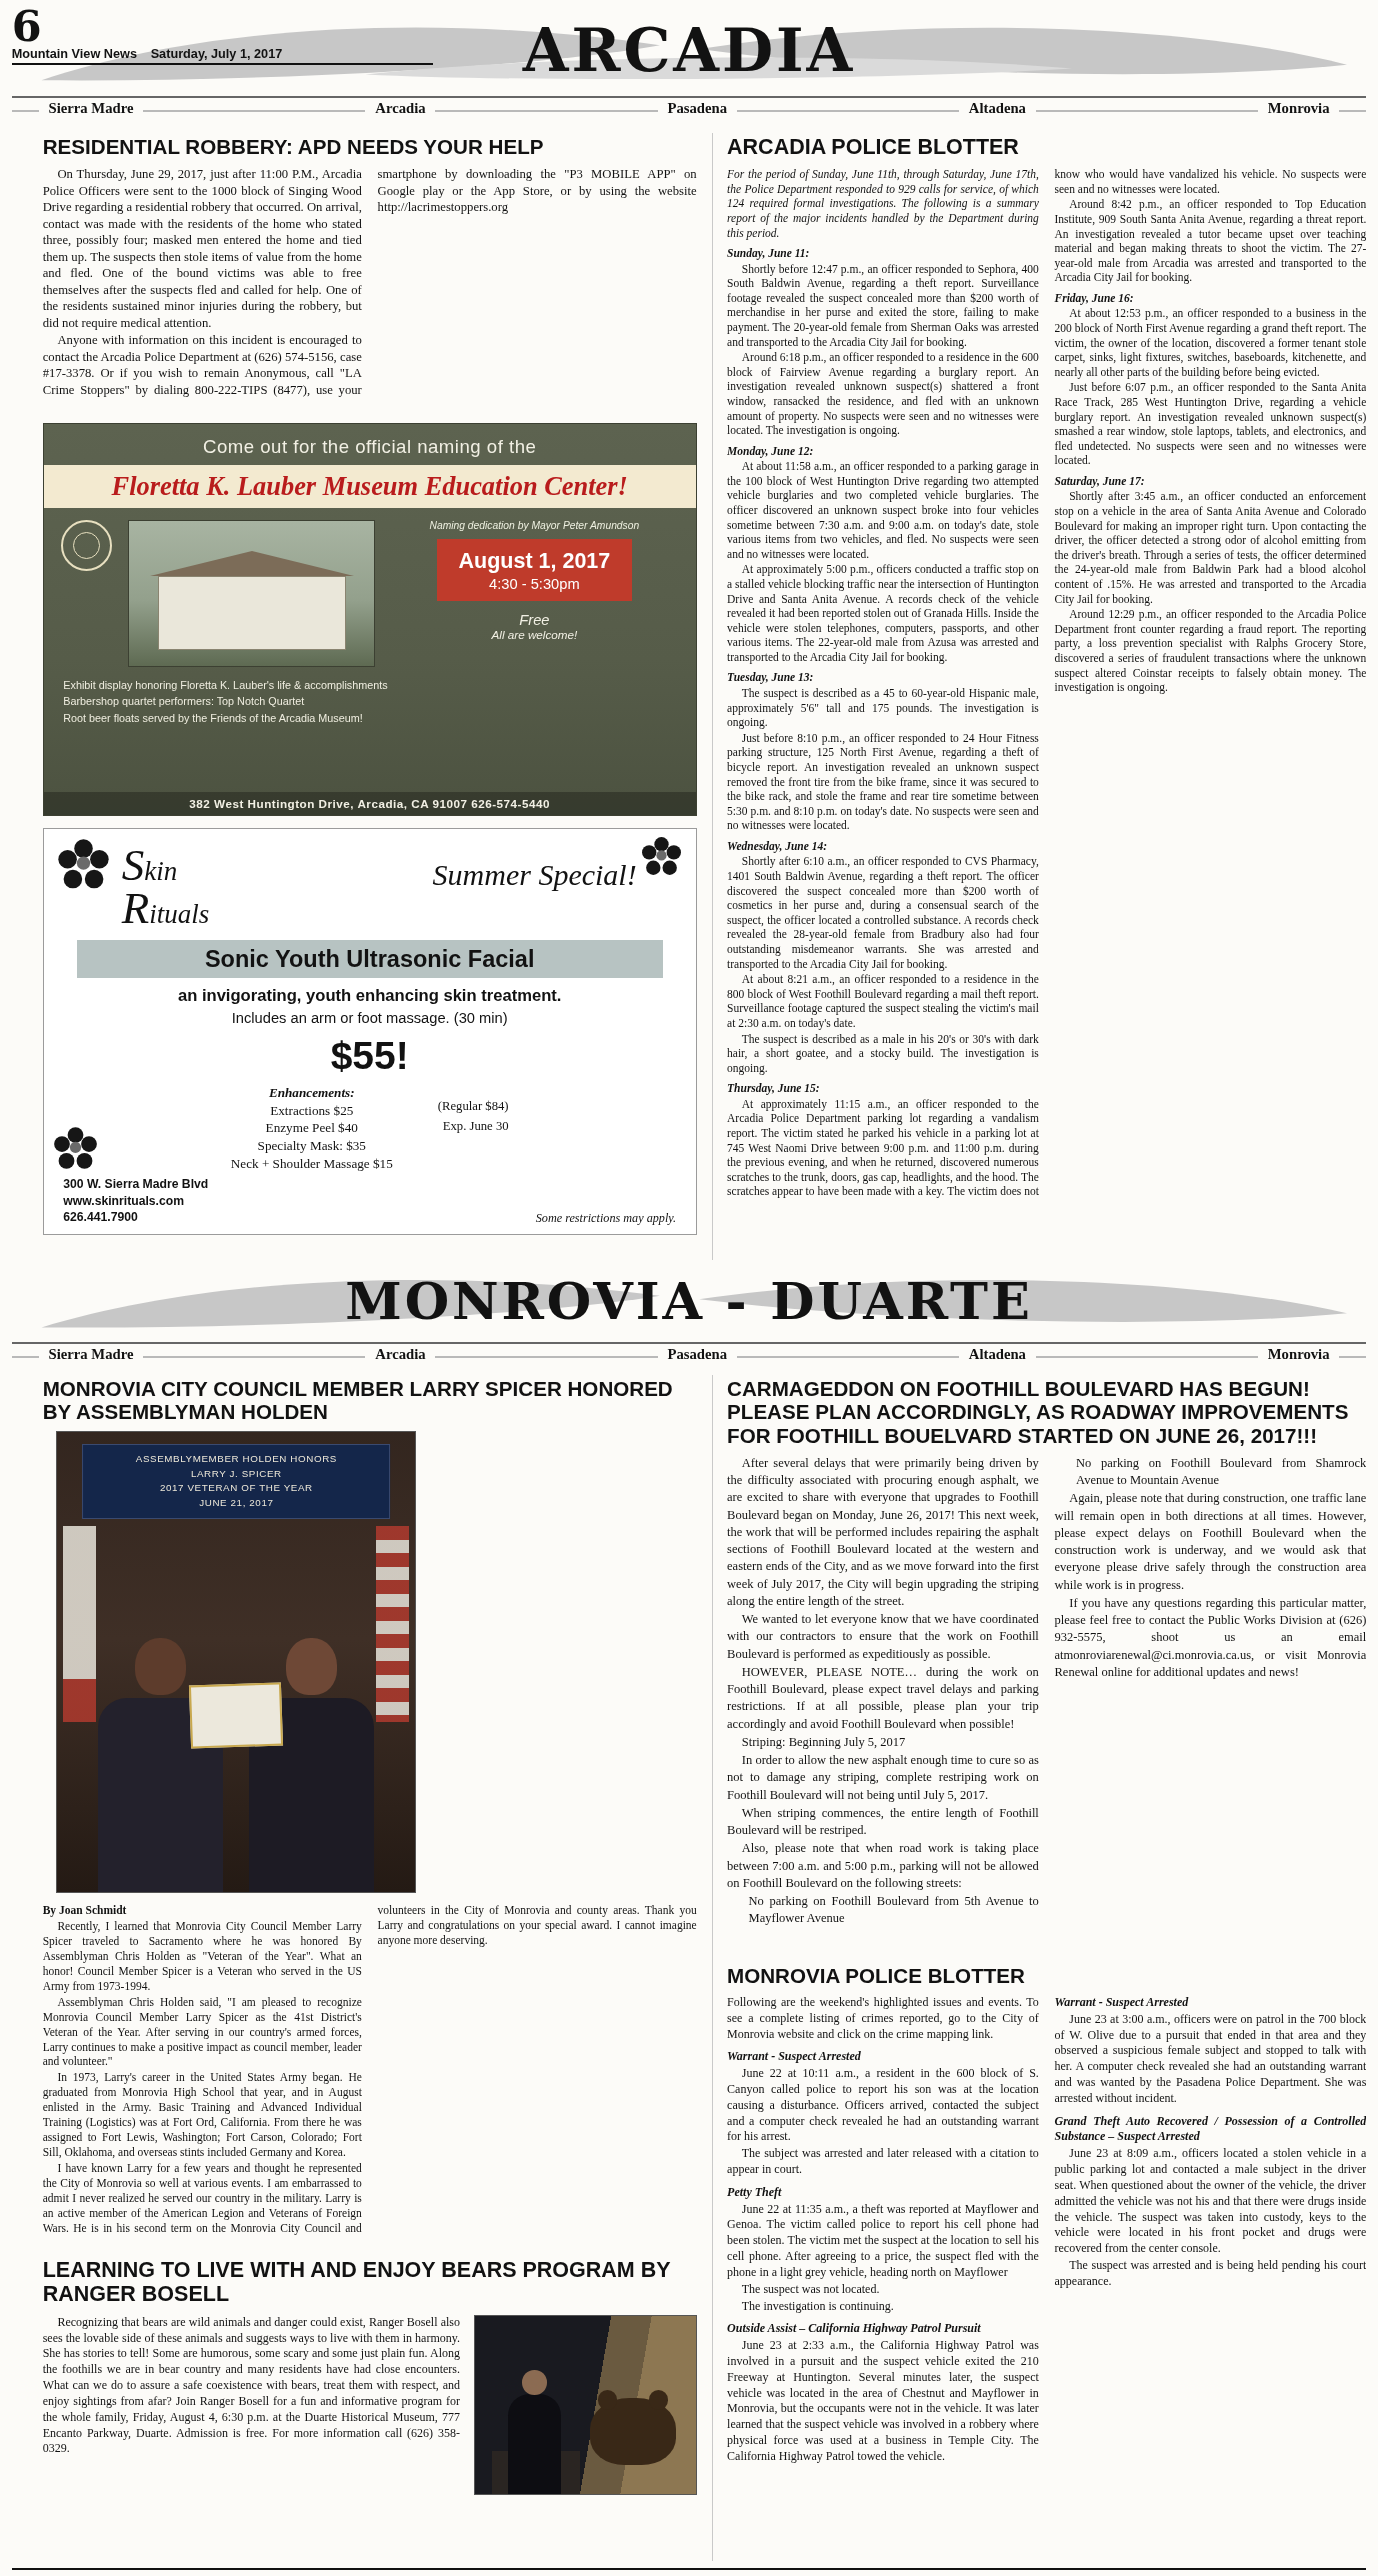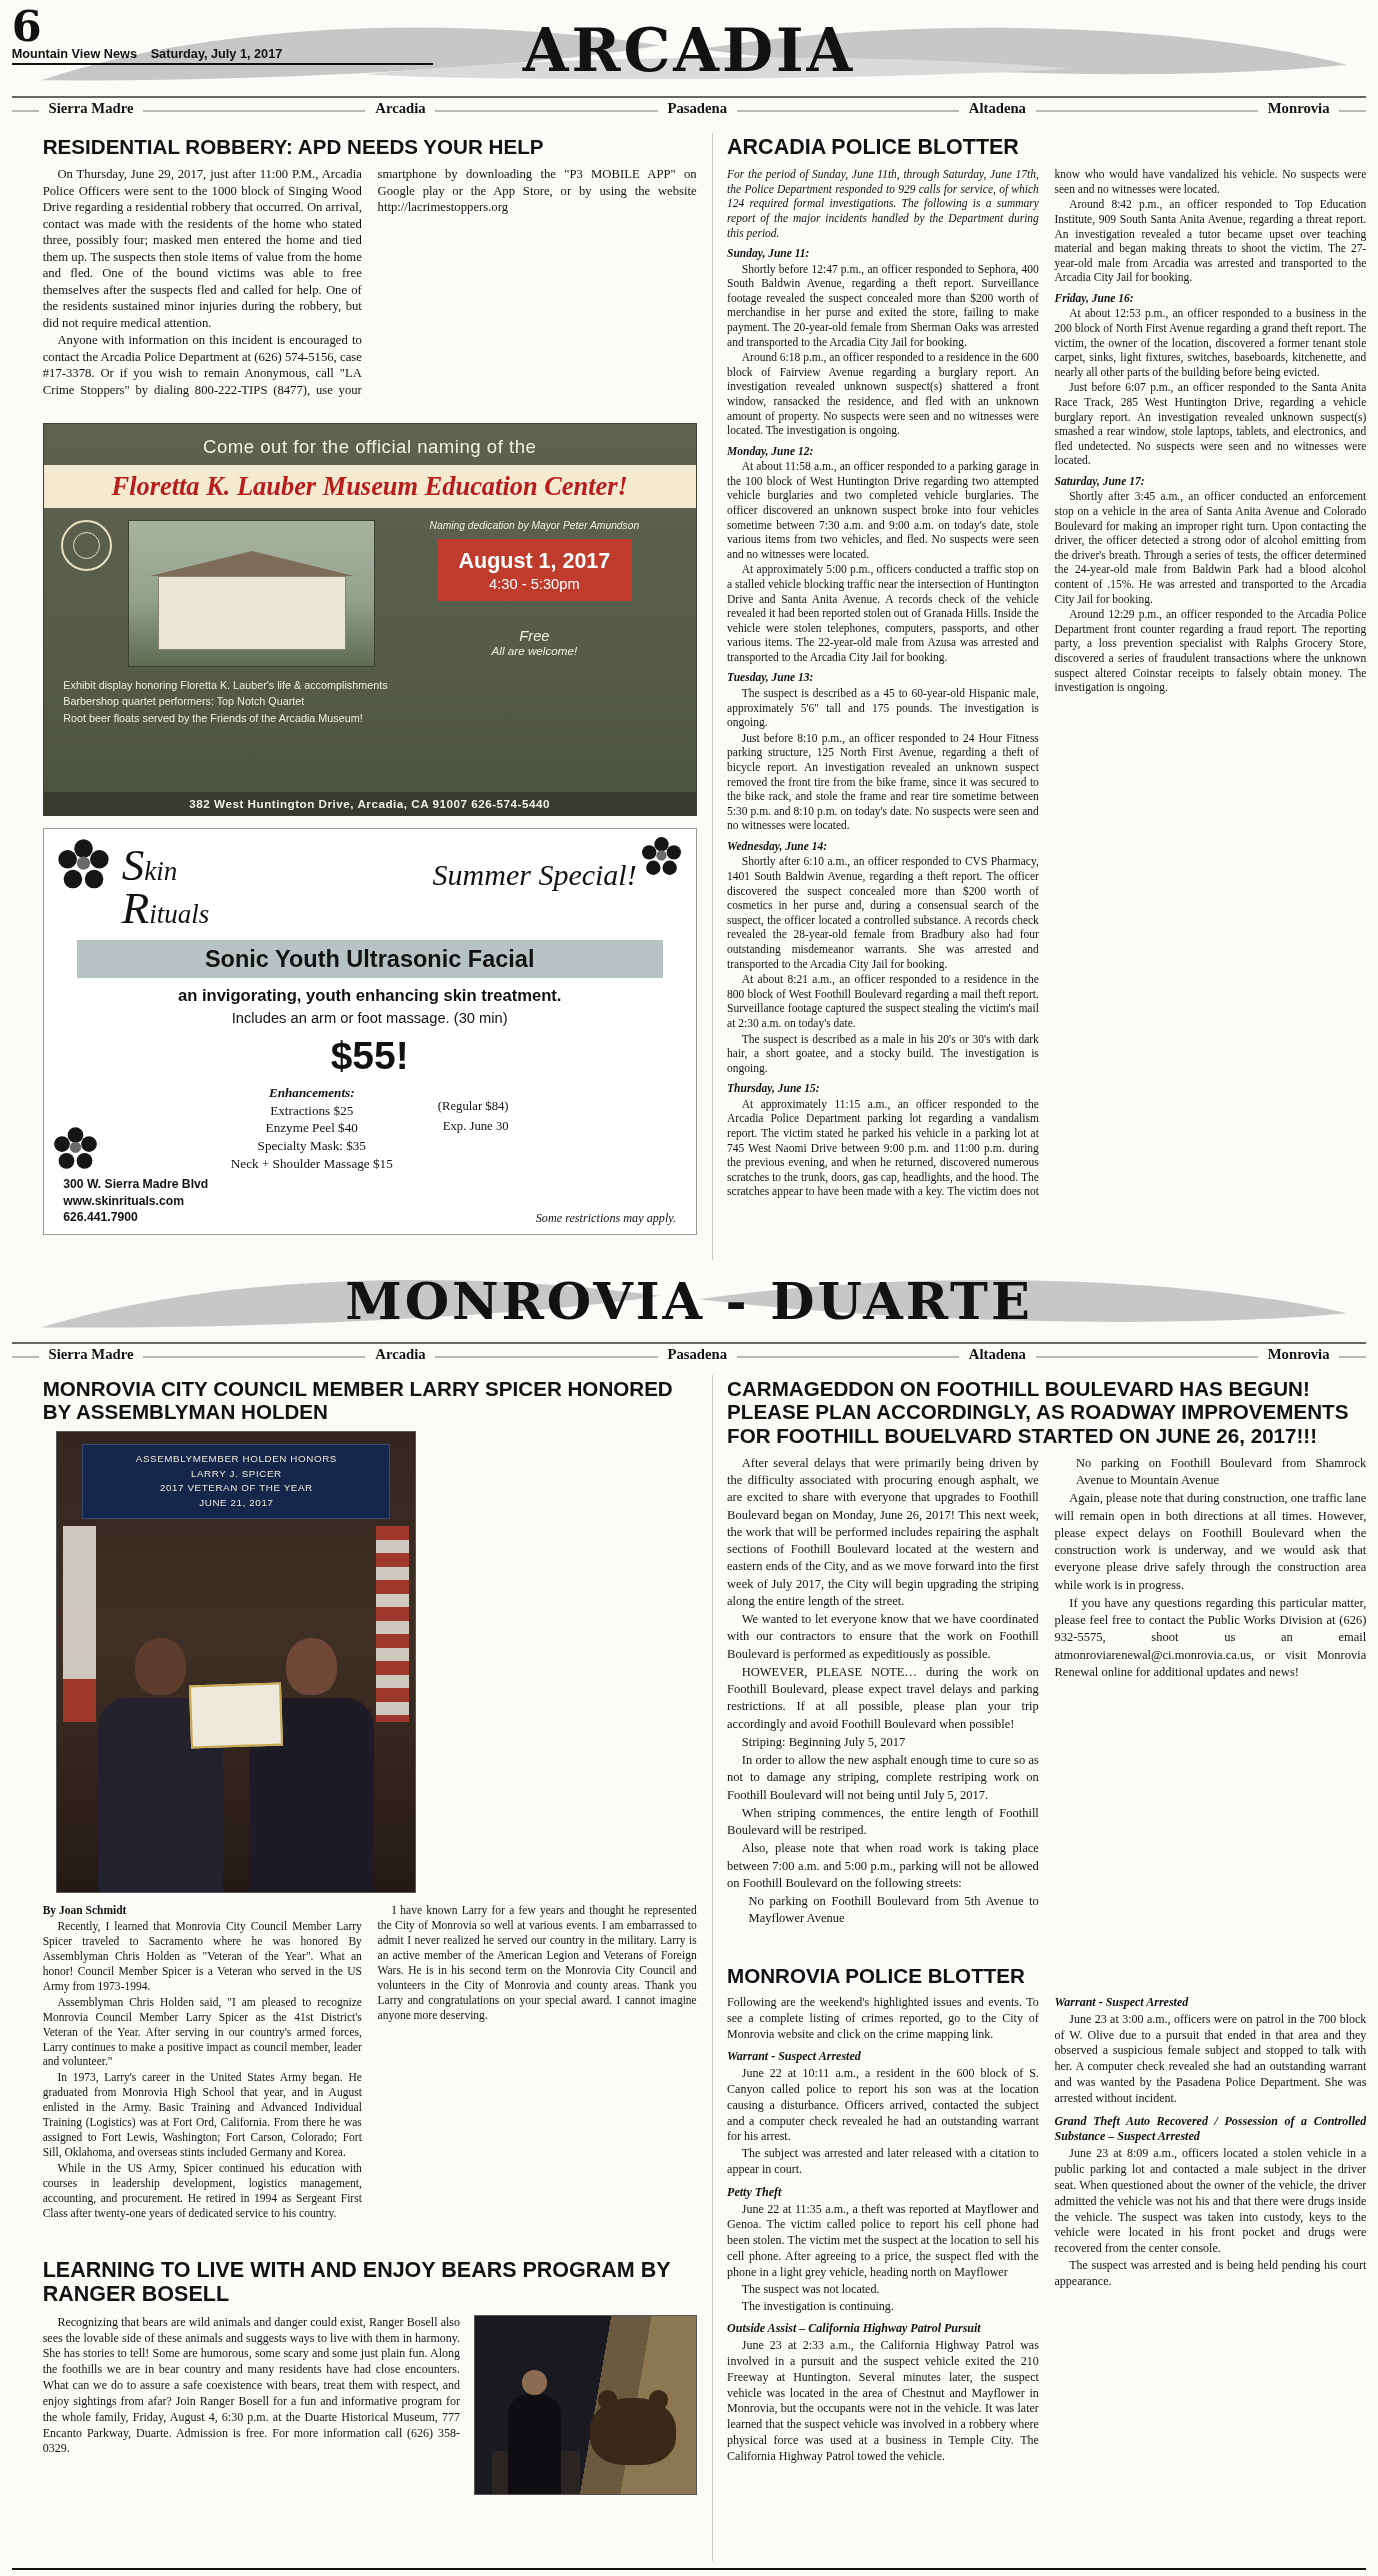--- a/index.html
+++ b/index.html
@@ -62,21 +62,21 @@
   .museum-photo { width:247px; height:147px; flex:none; position:relative;
     background:linear-gradient(180deg,#a8b4a2 0%, #93a08c 55%, #5e6a52 100%); border:1px solid #3c4032; }
   .bld-roof { position:absolute; left:21.5px; bottom:90px; width:0; height:0;
     border-left:102px solid transparent; border-right:102px solid transparent; border-bottom:25.4px solid #7c6c58; }
   .bld-body { position:absolute; left:29px; bottom:15.7px; width:188px; height:74px; background:#eae7da; border:1px solid #8a8470; }
   .museum-right { flex:1; text-align:center; }
   .museum-dedication { font-size:10.3px; font-style:italic; color:#eef0e0; margin-bottom:7.8px; }
   .museum-datebox { display:inline-block; background:#bf3b2b; color:#fff; padding:9.8px 21.5px; }
   .museum-date { font-size:21.5px; font-weight:bold; }
   .museum-time { font-size:14.7px; margin-top:2px; }
-  .museum-free { font-size:14.7px; font-style:italic; margin-top:27px; }
+  .museum-free { font-size:14.7px; font-style:italic; margin-top:11px; }
   .museum-welcome { font-size:11.7px; font-style:italic; }
   .museum-bullets { padding:5.9px 19.6px 0 19.6px; font-size:10.8px; line-height:1.55; color:#f0eee0; }
   .museum-address { position:absolute; left:0; right:0; bottom:0; background:rgba(0,0,0,0.28);
     text-align:center; font-size:11.7px; font-weight:bold; padding:4.9px 0; letter-spacing:0.5px; }
 
   
   .ad-skin { margin-top:11.7px; height:407px; background:#fff; border:1px solid #9b9b9b; position:relative;
     overflow:hidden; text-align:center; }
   .flower { position:absolute; }
   .skin-header { display:flex; justify-content:space-between; padding:15.7px 59px 0 78px; align-items:flex-start; }
@@ -343,21 +343,20 @@
               <div class="head"></div>
               <div class="torso"></div>
             </div>
           <div class="cert"></div>
         </div>
         <div class="article-body cols-2 spicer-body">
           <p class="byline">By Joan Schmidt</p>
           <p>Recently, I learned that Monrovia City Council Member Larry Spicer  traveled to Sacramento where he was honored By Assemblyman Chris Holden as "Veteran of the Year". What an honor! Council Member Spicer is a Veteran who served in the US Army from 1973-1994.</p>
           <p>Assemblyman Chris Holden said, "I am pleased to recognize Monrovia Council Member Larry Spicer as the 41st District's Veteran of the Year. After serving in our country's armed forces, Larry continues to make a positive impact as council member, leader and volunteer."</p>
           <p>In 1973, Larry's career in the United States Army began. He graduated from Monrovia High School that year, and in August enlisted in the Army. Basic Training and Advanced Individual Training (Logistics) was at Fort Ord, California. From there he was assigned to Fort Lewis, Washington; Fort Carson, Colorado; Fort Sill, Oklahoma, and overseas stints included Germany and Korea.</p>
-          <p>While in the US Army, Spicer continued his education with courses in leadership development, logistics management, accounting, and procurement. He retired in 1994 as Sergeant First Class after twenty-one years of dedicated service to his country.</p>
           <p>I have known Larry for a few years and thought he represented the City of Monrovia so well at various events. I am embarrassed to admit I never realized he served our country in the military. Larry is an active member of the American Legion and Veterans of Foreign Wars. He is in his second term on the Monrovia City Council and volunteers in the City of Monrovia and county areas. Thank you Larry and congratulations on your special award. I cannot imagine anyone more deserving.</p>
         </div>
       </article>
 
       <article style="margin-top:9.8px;">
         <h2 class="headline lg">LEARNING TO LIVE WITH AND ENJOY BEARS PROGRAM BY RANGER BOSELL</h2>
         <div class="bears-row">
           <div class="article-body bears-body">
             <p>Recognizing that bears are wild animals and danger could exist, Ranger Bosell also sees the lovable side of these animals and suggests ways to live with them in harmony.  She has stories to tell!  Some are humorous, some scary and some just plain fun. Along the foothills we are in bear country and many residents have had close encounters.  What can we do to assure a safe coexistence with bears, treat them with respect, and enjoy sightings from afar?  Join Ranger Bosell for a fun and informative program for the whole family, Friday, August 4, 6:30 p.m. at the Duarte Historical Museum, 777 Encanto Parkway, Duarte.  Admission is free.  For more information call (626) 358-0329.</p>
           </div>

